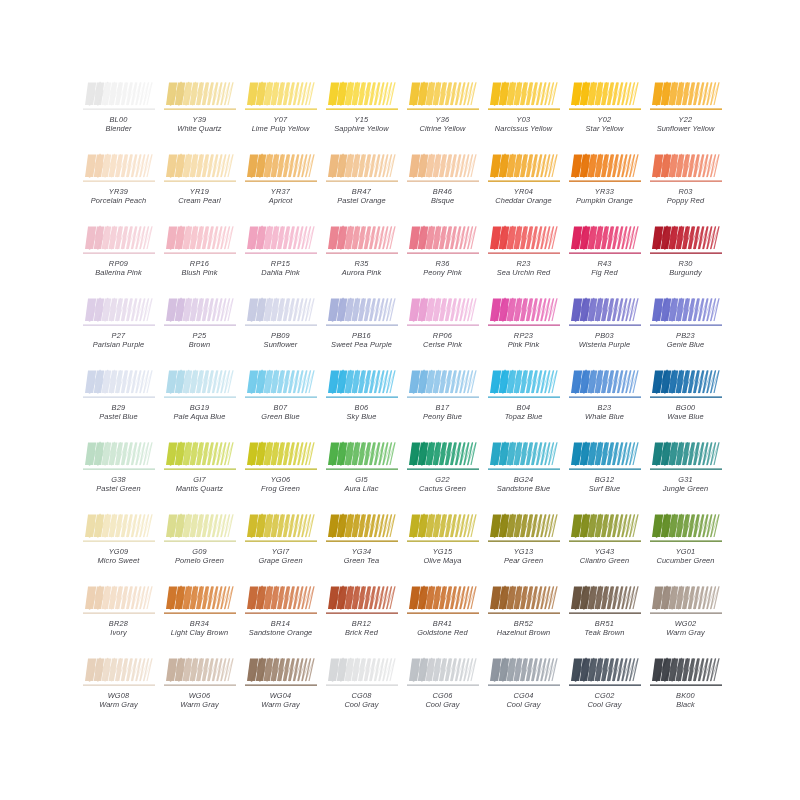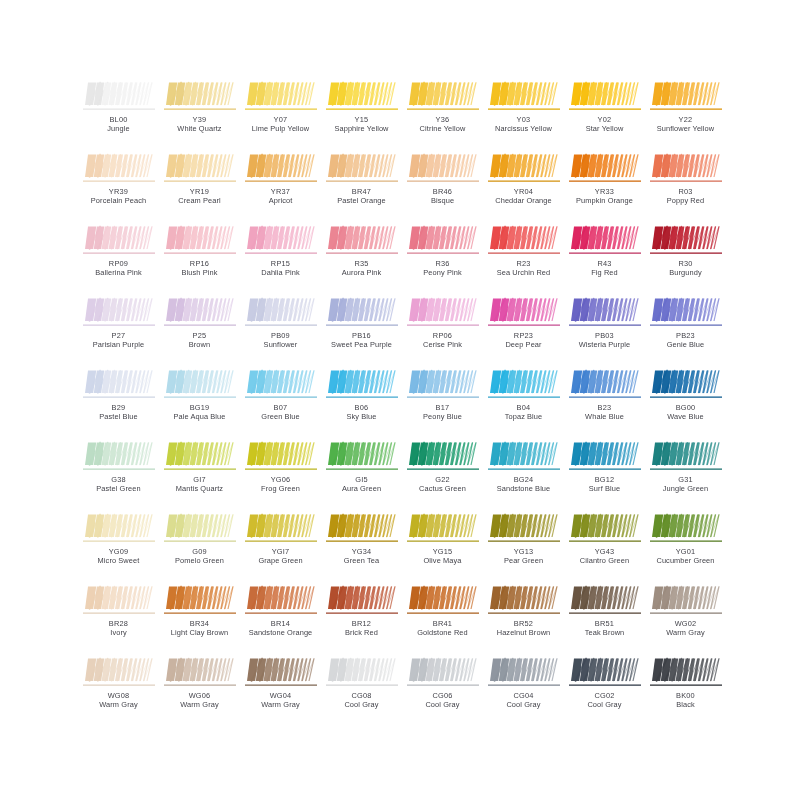--- a/index.html
+++ b/index.html
@@ -27,20 +27,21 @@
   #swatch-grid {
     position: absolute;
     left: 78px;
     top: 78px;
     width: 648px;
     display: grid;
     grid-template-columns: repeat(8, 81px);
     grid-auto-rows: 72px;
     column-gap: 0px;
     row-gap: 0px;
+    font-style: italic;
   }
 
   .swatch-cell {
     position: relative;
     width: 81px;
     height: 72px;
     display: flex;
     flex-direction: column;
     align-items: center;
   }
@@ -111,21 +112,21 @@
             <path d="M 60.80 2.5 L 62.50 2.5 L 57.90 25 L 56.20 25 Z" fill="#f2f2f2" fill-opacity="0.8"></path>
             <path d="M 57.14 25 L 65.43 2.5" stroke="#f2f2f2" stroke-opacity="0.55" stroke-width="0.70" fill="none" stroke-linecap="round"></path>
             <path d="M 64.80 2.5 L 66.20 2.5 L 61.40 25 L 60.00 25 Z" fill="#f2f2f2" fill-opacity="0.78"></path>
             <path d="M 60.77 25 L 68.94 2.5" stroke="#f2f2f2" stroke-opacity="0.53" stroke-width="0.70" fill="none" stroke-linecap="round"></path>
             <path d="M 68.40 2.5 L 69.60 2.5 L 64.60 25 L 63.40 25 Z" fill="#f2f2f2" fill-opacity="0.74"></path>
             <rect x="0" y="28.4" width="72" height="1.5" fill="#e9e9e9"></rect>
           </svg>
         </div>
         <div class="swatch-labels">
           <span class="swatch-code">BL00</span>
-          <span class="swatch-name">Jungle</span>
+          <span class="swatch-name">Blender</span>
         </div>
       </div>
       <div class="swatch-cell">
         <div class="swatch-stroke">
           <svg viewBox="0 0 72 33" preserveAspectRatio="none">
             <path d="M 5.00 2.5 L 13.20 2.5 L 10.20 25 L 2.00 25 Z" fill="#e9cf7e" fill-opacity="0.97"></path>
             <path d="M 6.51 25 L 17.13 2.5" stroke="#e9cf7e" stroke-opacity="0.72" stroke-width="1.80" fill="none" stroke-linecap="round"></path>
             <path d="M 13.80 2.5 L 21.20 2.5 L 18.20 25 L 10.80 25 Z" fill="#e9cf7e" fill-opacity="0.95"></path>
             <path d="M 14.87 25 L 24.68 2.5" stroke="#e9cf7e" stroke-opacity="0.7" stroke-width="1.63" fill="none" stroke-linecap="round"></path>
             <path d="M 21.80 2.5 L 28.20 2.5 L 25.00 25 L 18.60 25 Z" fill="#f2dc9a" fill-opacity="0.95"></path>
@@ -1097,21 +1098,21 @@
             <path d="M 60.80 2.5 L 62.50 2.5 L 57.90 25 L 56.20 25 Z" fill="#e666b4" fill-opacity="0.8"></path>
             <path d="M 57.14 25 L 65.43 2.5" stroke="#e666b4" stroke-opacity="0.55" stroke-width="0.70" fill="none" stroke-linecap="round"></path>
             <path d="M 64.80 2.5 L 66.20 2.5 L 61.40 25 L 60.00 25 Z" fill="#e666b4" fill-opacity="0.78"></path>
             <path d="M 60.77 25 L 68.94 2.5" stroke="#e666b4" stroke-opacity="0.53" stroke-width="0.70" fill="none" stroke-linecap="round"></path>
             <path d="M 68.40 2.5 L 69.60 2.5 L 64.60 25 L 63.40 25 Z" fill="#e666b4" fill-opacity="0.74"></path>
             <rect x="0" y="28.4" width="72" height="1.5" fill="#cf6ba4"></rect>
           </svg>
         </div>
         <div class="swatch-labels">
           <span class="swatch-code">RP23</span>
-          <span class="swatch-name">Deep Pear</span>
+          <span class="swatch-name">Pink Pink</span>
         </div>
       </div>
       <div class="swatch-cell">
         <div class="swatch-stroke">
           <svg viewBox="0 0 72 33" preserveAspectRatio="none">
             <path d="M 5.00 2.5 L 13.20 2.5 L 10.20 25 L 2.00 25 Z" fill="#645fc2" fill-opacity="0.97"></path>
             <path d="M 6.51 25 L 17.13 2.5" stroke="#645fc2" stroke-opacity="0.72" stroke-width="1.80" fill="none" stroke-linecap="round"></path>
             <path d="M 13.80 2.5 L 21.20 2.5 L 18.20 25 L 10.80 25 Z" fill="#645fc2" fill-opacity="0.95"></path>
             <path d="M 14.87 25 L 24.68 2.5" stroke="#645fc2" stroke-opacity="0.7" stroke-width="1.63" fill="none" stroke-linecap="round"></path>
             <path d="M 21.80 2.5 L 28.20 2.5 L 25.00 25 L 18.60 25 Z" fill="#7a76cd" fill-opacity="0.95"></path>
@@ -1573,21 +1574,21 @@
             <path d="M 60.80 2.5 L 62.50 2.5 L 57.90 25 L 56.20 25 Z" fill="#64bb5e" fill-opacity="0.8"></path>
             <path d="M 57.14 25 L 65.43 2.5" stroke="#64bb5e" stroke-opacity="0.55" stroke-width="0.70" fill="none" stroke-linecap="round"></path>
             <path d="M 64.80 2.5 L 66.20 2.5 L 61.40 25 L 60.00 25 Z" fill="#64bb5e" fill-opacity="0.78"></path>
             <path d="M 60.77 25 L 68.94 2.5" stroke="#64bb5e" stroke-opacity="0.53" stroke-width="0.70" fill="none" stroke-linecap="round"></path>
             <path d="M 68.40 2.5 L 69.60 2.5 L 64.60 25 L 63.40 25 Z" fill="#64bb5e" fill-opacity="0.74"></path>
             <rect x="0" y="28.4" width="72" height="1.5" fill="#6cae66"></rect>
           </svg>
         </div>
         <div class="swatch-labels">
           <span class="swatch-code">GI5</span>
-          <span class="swatch-name">Aura Green</span>
+          <span class="swatch-name">Aura Lilac</span>
         </div>
       </div>
       <div class="swatch-cell">
         <div class="swatch-stroke">
           <svg viewBox="0 0 72 33" preserveAspectRatio="none">
             <path d="M 5.00 2.5 L 13.20 2.5 L 10.20 25 L 2.00 25 Z" fill="#0d8c61" fill-opacity="0.97"></path>
             <path d="M 6.51 25 L 17.13 2.5" stroke="#0d8c61" stroke-opacity="0.72" stroke-width="1.80" fill="none" stroke-linecap="round"></path>
             <path d="M 13.80 2.5 L 21.20 2.5 L 18.20 25 L 10.80 25 Z" fill="#0d8c61" fill-opacity="0.95"></path>
             <path d="M 14.87 25 L 24.68 2.5" stroke="#0d8c61" stroke-opacity="0.7" stroke-width="1.63" fill="none" stroke-linecap="round"></path>
             <path d="M 21.80 2.5 L 28.20 2.5 L 25.00 25 L 18.60 25 Z" fill="#1f9d70" fill-opacity="0.95"></path>

